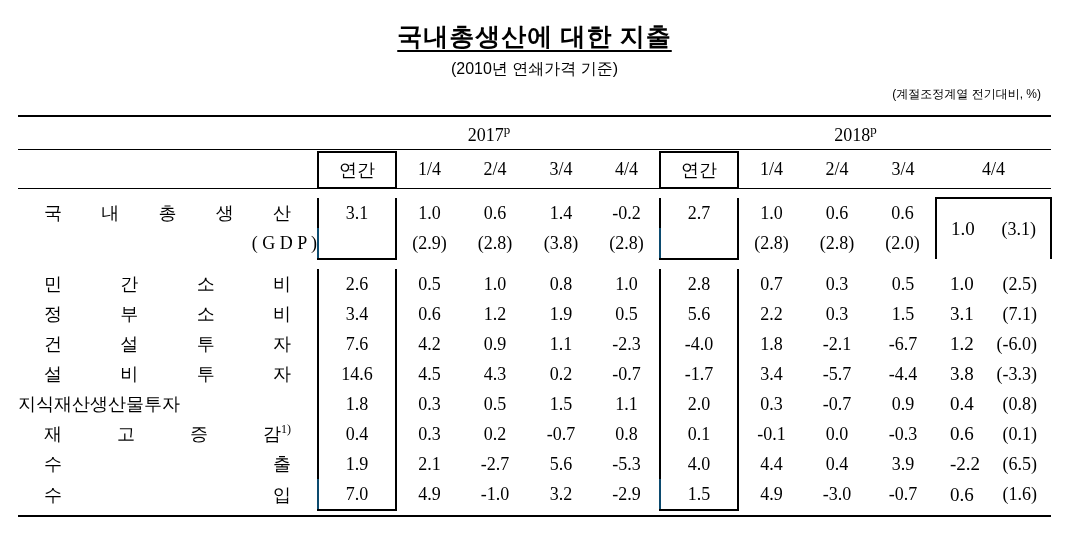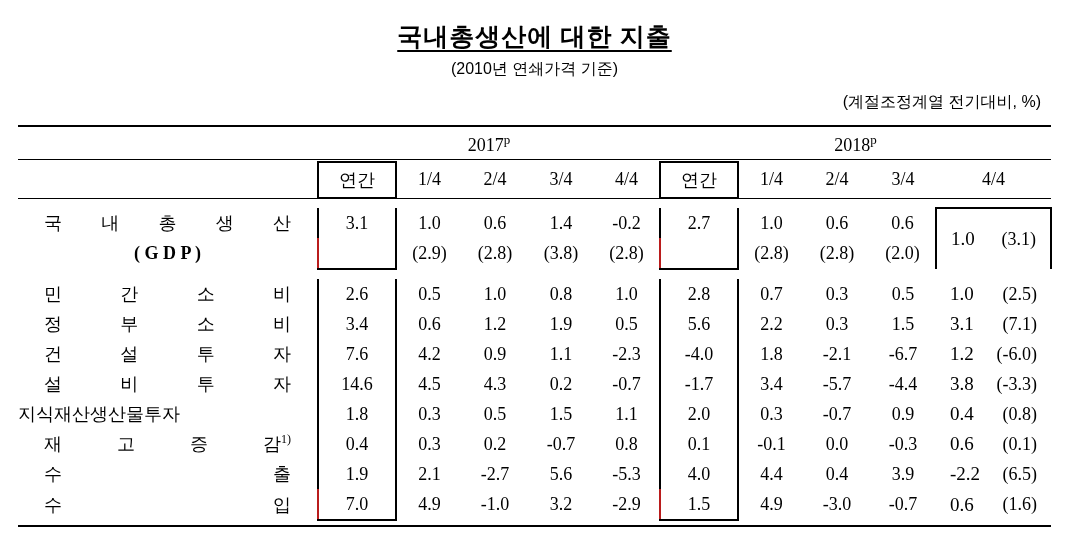--- a/index.html
+++ b/index.html
@@ -33,22 +33,22 @@
     font-family: Liberation Serif, serif;
   }
   .subtitle {
     text-align: center;
     font-size: 16px;
     margin-top: 6px;
     font-family: "Liberation Sans", "DejaVu Sans", sans-serif;
   }
   .unit-note {
     text-align: right;
-    font-size: 16px;
-    margin-top: 12px;
+    font-size: 12px;
+    margin-top: 6px;
     padding-right: 10px;
     font-family: "Liberation Sans", "DejaVu Sans", sans-serif;
   }
   table.main {
     width: 1033px;
     border-collapse: collapse;
     margin-top: 12px;
     table-layout: fixed;
   }
   table.main td, table.main th {
@@ -78,21 +78,21 @@
 
   
   .boxcell {
     border: 2px solid #000;
   }
   .boxcell-side {
     border-left: 2px solid #000;
     border-right: 2px solid #000;
   }
   .boxcell-bottom {
-    border-left: 2px solid #b91c1c;
+    border-left: 2px solid #0c4a6e;
     border-right: 2px solid #000;
     border-bottom: 2px solid #000;
   }
   
   .box44-top {
     border-left: 2px solid #000;
     border-right: 2px solid #000;
     border-top: 2px solid #000;
   }
 
@@ -207,21 +207,21 @@
       <td class="num">0.6</td>
       <td class="box44-top" rowspan="2">
         <div class="cell44">
           <span class="num">1.0</span>
           <span class="paren">(3.1)</span>
         </div>
       </td>
     </tr>
 
     <tr class="gdprow2">
-      <td class="label" style="text-align:center; padding-left:0 !important;font-weight:bold;">( G D P )</td>
+      <td class="label" style="text-align:right; padding-left:0 !important;">( G D P )</td>
       <td class="boxcell-bottom num"></td>
       <td class="paren">(2.9)</td>
       <td class="paren">(2.8)</td>
       <td class="paren">(3.8)</td>
       <td class="paren">(2.8)</td>
       <td class="boxcell-bottom num"></td>
       <td class="paren">(2.8)</td>
       <td class="paren">(2.8)</td>
       <td class="paren">(2.0)</td>
     </tr>

